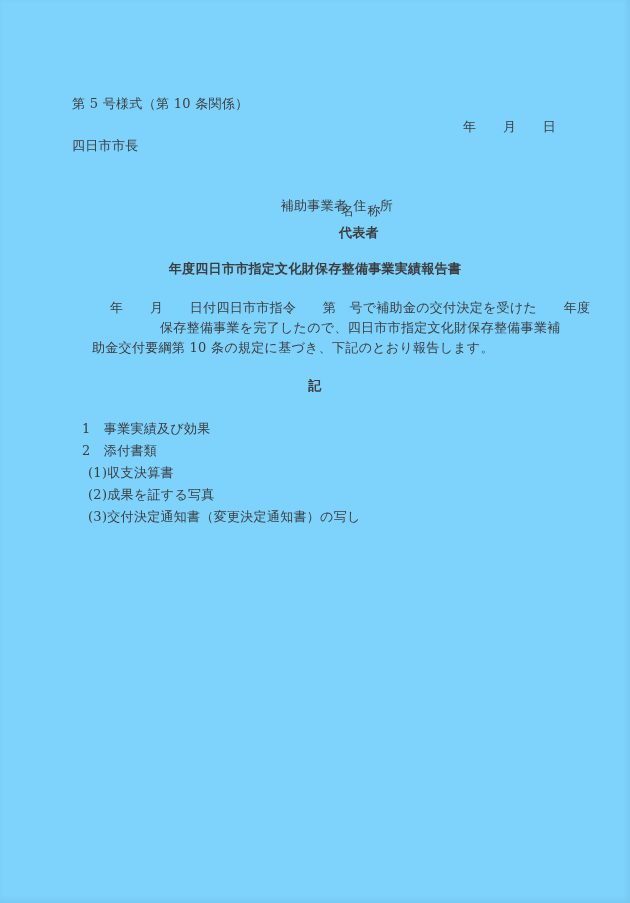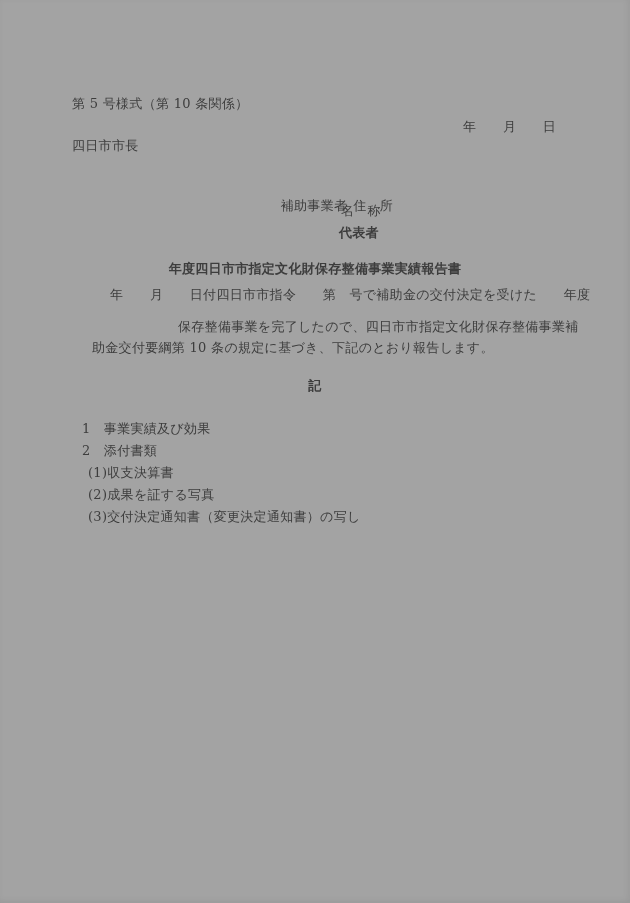--- a/index.html
+++ b/index.html
@@ -35,41 +35,41 @@
     font-weight: bold;
   }
   .gap-left {
     display: inline-block;
     margin-left: 6px;
   }
 </style>
 </head>
 <body>
 
-<div class="page" style="background: #a3a3a3; color: rgb(61, 61, 61);">
+<div class="page" style="background: #7dd3fc; color: rgb(61, 61, 61);">
 
   <div class="line" style="left:72px; top:95px;">第 5 号様式（第 10 条関係）</div>
 
   <div class="line" style="left:463px; top:118px;">年　　月　　日</div>
 
   <div class="line" style="left:72px; top:137px;">四日市市長</div>
 
   <div class="line" style="left:263px; top:180px;">
     <span>補助事業者</span><span class="gap-left">住　所</span>
   </div>
 
   <div class="line" style="left:341px; top:202px;">名　称</div>
 
   <div class="line" style="left:339px; top:224px;font-weight:bold;">代表者</div>
 
   <div class="line centered" style="top:260px;">年度四日市市指定文化財保存整備事業実績報告書</div>
 
-  <div class="line" style="left:110px; top:286px;">年　　月　　日付四日市市指令　　第　号で補助金の交付決定を受けた　　年度</div>
+  <div class="line" style="left:110px; top:299px;">年　　月　　日付四日市市指令　　第　号で補助金の交付決定を受けた　　年度</div>
 
-  <div class="line" style="left:178px; top:319px;font-family:Liberation Mono, monospace;">保存整備事業を完了したので、四日市市指定文化財保存整備事業補</div>
+  <div class="line" style="left:160px; top:319px;">保存整備事業を完了したので、四日市市指定文化財保存整備事業補</div>
 
   <div class="line" style="left:92px; top:339px;text-align:center;">助金交付要綱第 10 条の規定に基づき、下記のとおり報告します。</div>
 
   <div class="line centered" style="top:377px;">記</div>
 
   <div class="line" style="left:82px; top:420px;text-align:center;">1　事業実績及び効果</div>
 
   <div class="line" style="left:82px; top:442px;">2　添付書類</div>
 
   <div class="line" style="left:88px; top:464px;">(1)収支決算書</div>

